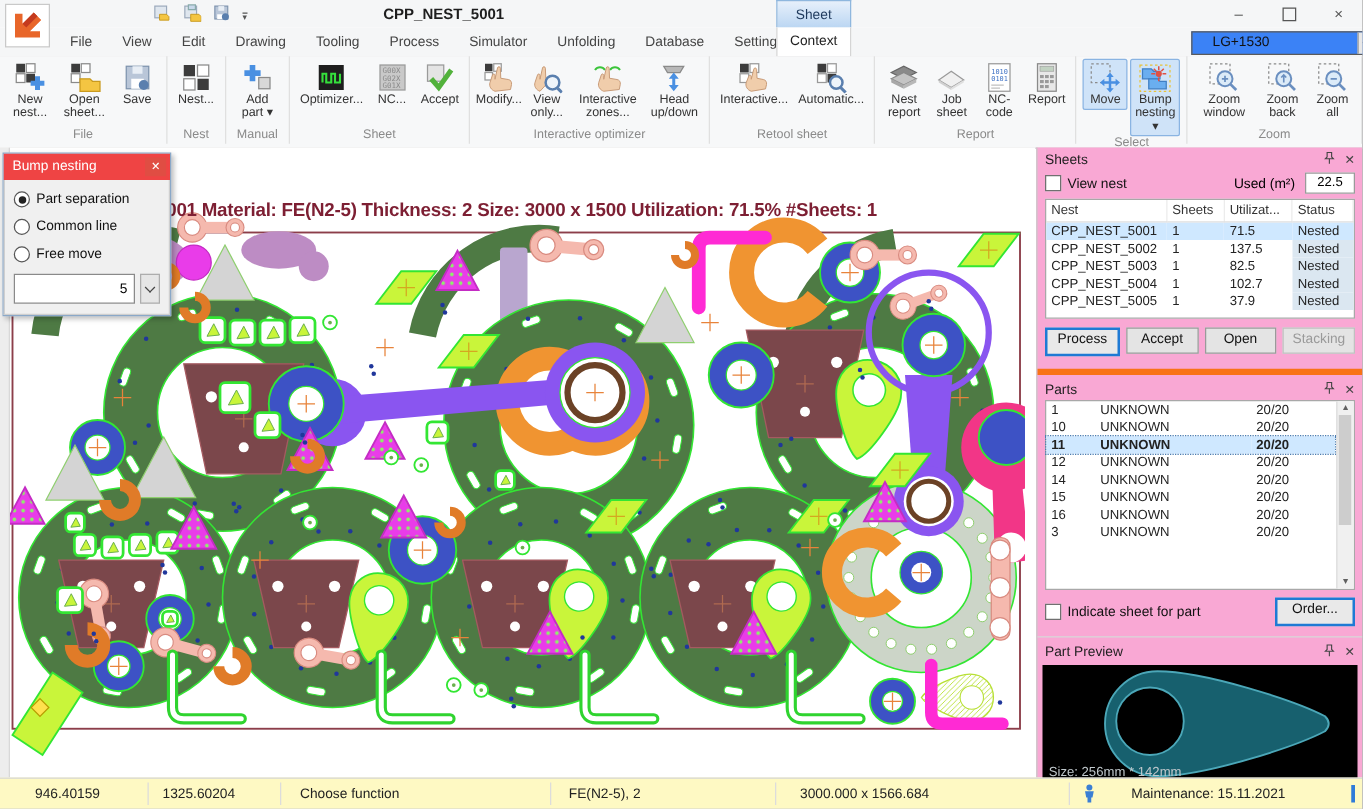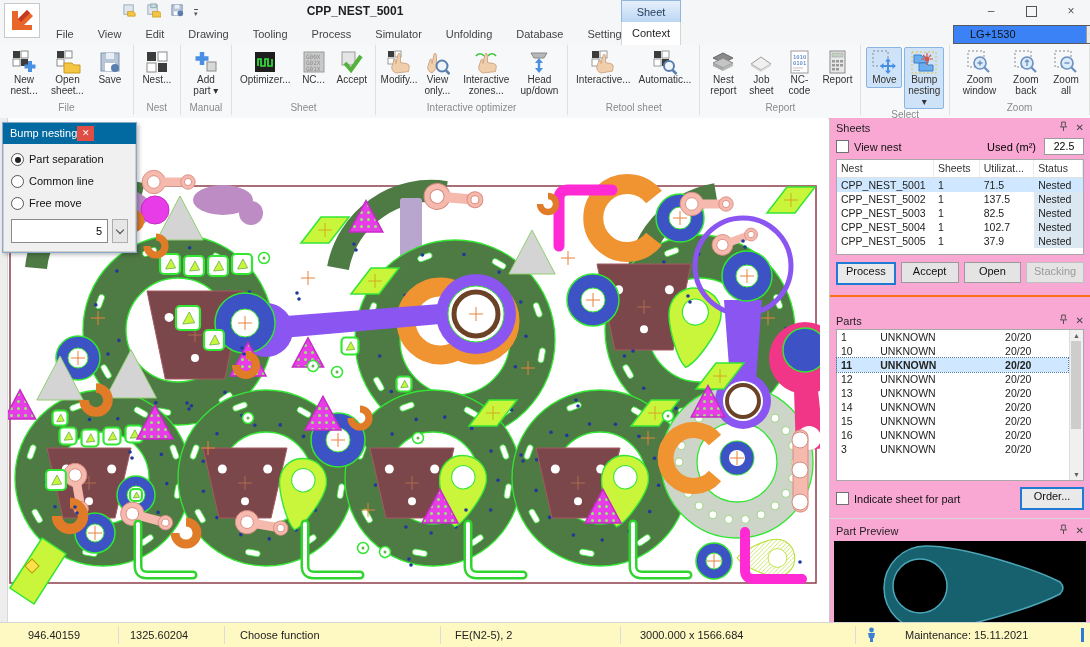--- a/index.html
+++ b/index.html
@@ -33,21 +33,21 @@
   .rbtn.sel{background:#cfe3f8;border-color:#8ab4e2;}
   .rbtn .ric{width:26px;height:26px;}
   .rbtn .rlb{font-size:10px;line-height:1.08;text-align:center;color:#333;white-space:normal;}
   
   #canvasarea{position:absolute;left:0;top:118px;width:828px;height:504px;background:#fff;overflow:hidden;}
   #leftstrip{position:absolute;left:0;top:0;width:7px;height:504px;background:#ededed;border-right:1px solid #d8d8d8;}
   #nestheader{position:absolute;left:133px;top:42px;font-size:15px;font-weight:bold;color:#7d1f33;white-space:nowrap;letter-spacing:-0.2px;}
   #nestsvg{position:absolute;left:8px;top:0;}
   
   #dlg{position:absolute;left:2px;top:122px;width:133px;background:#f0f0f0;border:1px solid #8aa8c8;box-shadow:2px 2px 4px rgba(0,0,0,.25);z-index:50;}
-  #dlg .dtitle{height:21px;background:#0369a1;color:#fff;font-size:11px;line-height:21px;padding-left:7px;display:flex;}
+  #dlg .dtitle{height:21px;background:#ef4444;color:#fff;font-size:11px;line-height:21px;padding-left:7px;display:flex;justify-content:space-between;}
   #dlg .dclose{width:17px;height:15px;background:#e04d43;color:#fff;font-size:9px;line-height:15px;text-align:center;margin:3px 3px 0 0;}
   #dlg .dbody{padding:9px 7px 8px 7px;border:1px solid #cfcfcf;border-top:none;}
   .radio-row{display:flex;align-items:flex-start;gap:5px;margin-bottom:9px;}
   .radio{width:11px;height:11px;border:1px solid #555;border-radius:50%;background:#fff;flex:0 0 auto;}
   .radio.on{position:relative;}
   .radio.on::after{content:'';position:absolute;left:2.5px;top:2.5px;width:6px;height:6px;background:#222;border-radius:50%;}
   .radio-lb{font-size:11px;color:#111;}
   .dinput-row{display:flex;gap:4px;margin-top:3px;}
   #dval{width:88px;height:20px;border:1px solid #8a8a8a;font-size:11px;text-align:right;padding-right:5px;font-family:"Liberation Sans",sans-serif;}
   .dspin{width:20px;height:22px;background:#e6e6e6;border:1px solid #adadad;display:flex;align-items:center;justify-content:center;}
@@ -897,20 +897,21 @@
         <path d="M293 160h14M300 153v14" stroke="#e8833a" stroke-width="1"></path>
         <path d="M513 250h14M520 243v14" stroke="#e8833a" stroke-width="1"></path>
         <path d="M633 320h14M640 313v14" stroke="#e8833a" stroke-width="1"></path>
         <path d="M193 330h14M200 323v14" stroke="#e8833a" stroke-width="1"></path>
         <path d="M83 200h14M90 193v14" stroke="#e8833a" stroke-width="1"></path>
         <path d="M553 140h14M560 133v14" stroke="#e8833a" stroke-width="1"></path>
         <path d="M753 200h14M760 193v14" stroke="#e8833a" stroke-width="1"></path>
         <path d="M353 392h14M360 385v14" stroke="#e8833a" stroke-width="1"></path>
         <rect x="19" y="443" width="10" height="10" fill="#ffe14d" stroke="#b89b00" transform="rotate(45 24 448)"></rect>
       </svg>
+    <div id="nestheader">001  Material: FE(N2-5)  Thickness: 2  Size: 3000 x 1500  Utilization: 71.5%  #Sheets: 1</div>
   </div>
 
   <div id="dlg">
     <div class="dtitle">
       <span>Bump nesting</span>
       <span class="dclose">✕</span>
     </div>
     <div class="dbody">
       <div class="radio-row">
         <span class="radio on"></span>
@@ -995,21 +996,21 @@
           </tbody>
         </table>
     </div>
     <div class="btnrow" id="sheetsbuttons">
         <div class="wbtn def">Process</div>
         <div class="wbtn">Accept</div>
         <div class="wbtn">Open</div>
         <div class="wbtn dis">Stacking</div>
       </div>
 
-    <div class="phead" style="margin-top:10px;border-top:2px solid #f97316;padding-top:15px;">
+    <div class="phead" style="margin-top:10px;border-top:5px solid #f97316;padding-top:3px;">
       <span>Parts</span>
       <span class="pic">
         <span><svg width="9" height="11" viewBox="0 0 10 12">
               <path d="M3 1h4v4l1.5 1.5h-7L3 5z" fill="none" stroke="#444"></path>
               <path d="M5 6.5v4.5" stroke="#444"></path>
             </svg></span>
         <span>✕</span>
       </span>
     </div>
     <div class="ptable" style="height:150px;display:flex;">
@@ -1025,25 +1026,20 @@
               <td>UNKNOWN</td>
               <td>20/20</td>
             </tr>
             <tr class="sel" style="outline:1px dotted #4a7cb0;font-weight:bold;">
               <td>11</td>
               <td>UNKNOWN</td>
               <td>20/20</td>
             </tr>
             <tr class="">
               <td>12</td>
-              <td>UNKNOWN</td>
-              <td>20/20</td>
-            </tr>
-            <tr class="">
-              <td>13</td>
               <td>UNKNOWN</td>
               <td>20/20</td>
             </tr>
             <tr class="">
               <td>14</td>
               <td>UNKNOWN</td>
               <td>20/20</td>
             </tr>
             <tr class="">
               <td>15</td>

